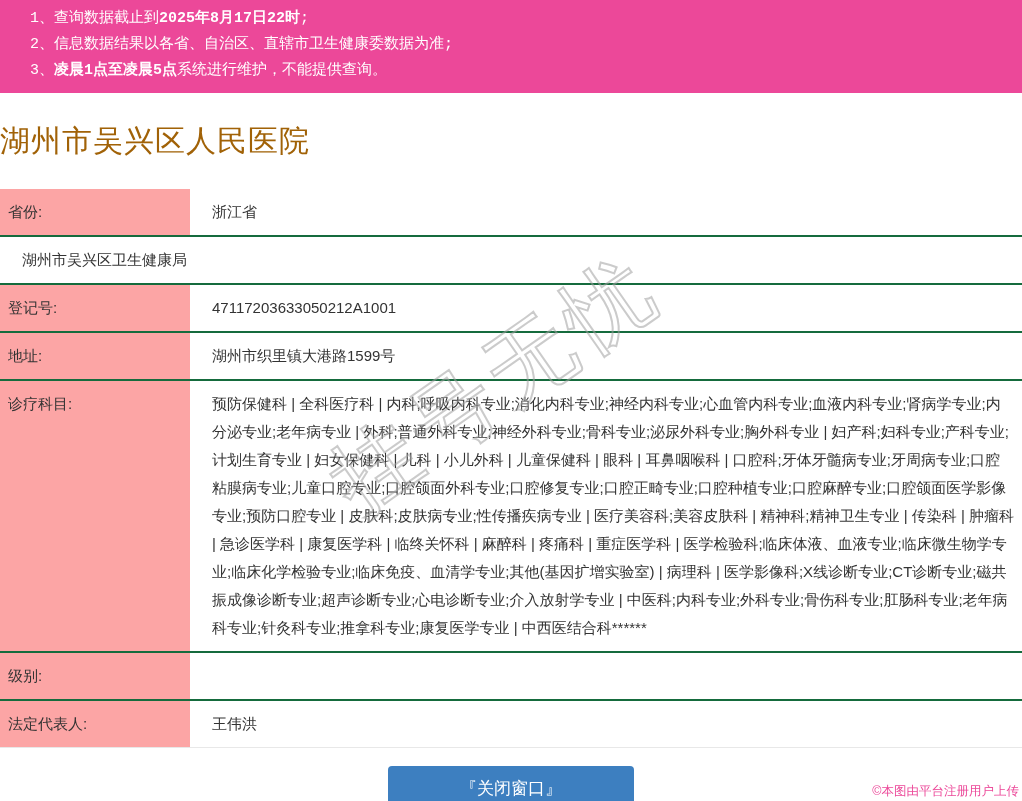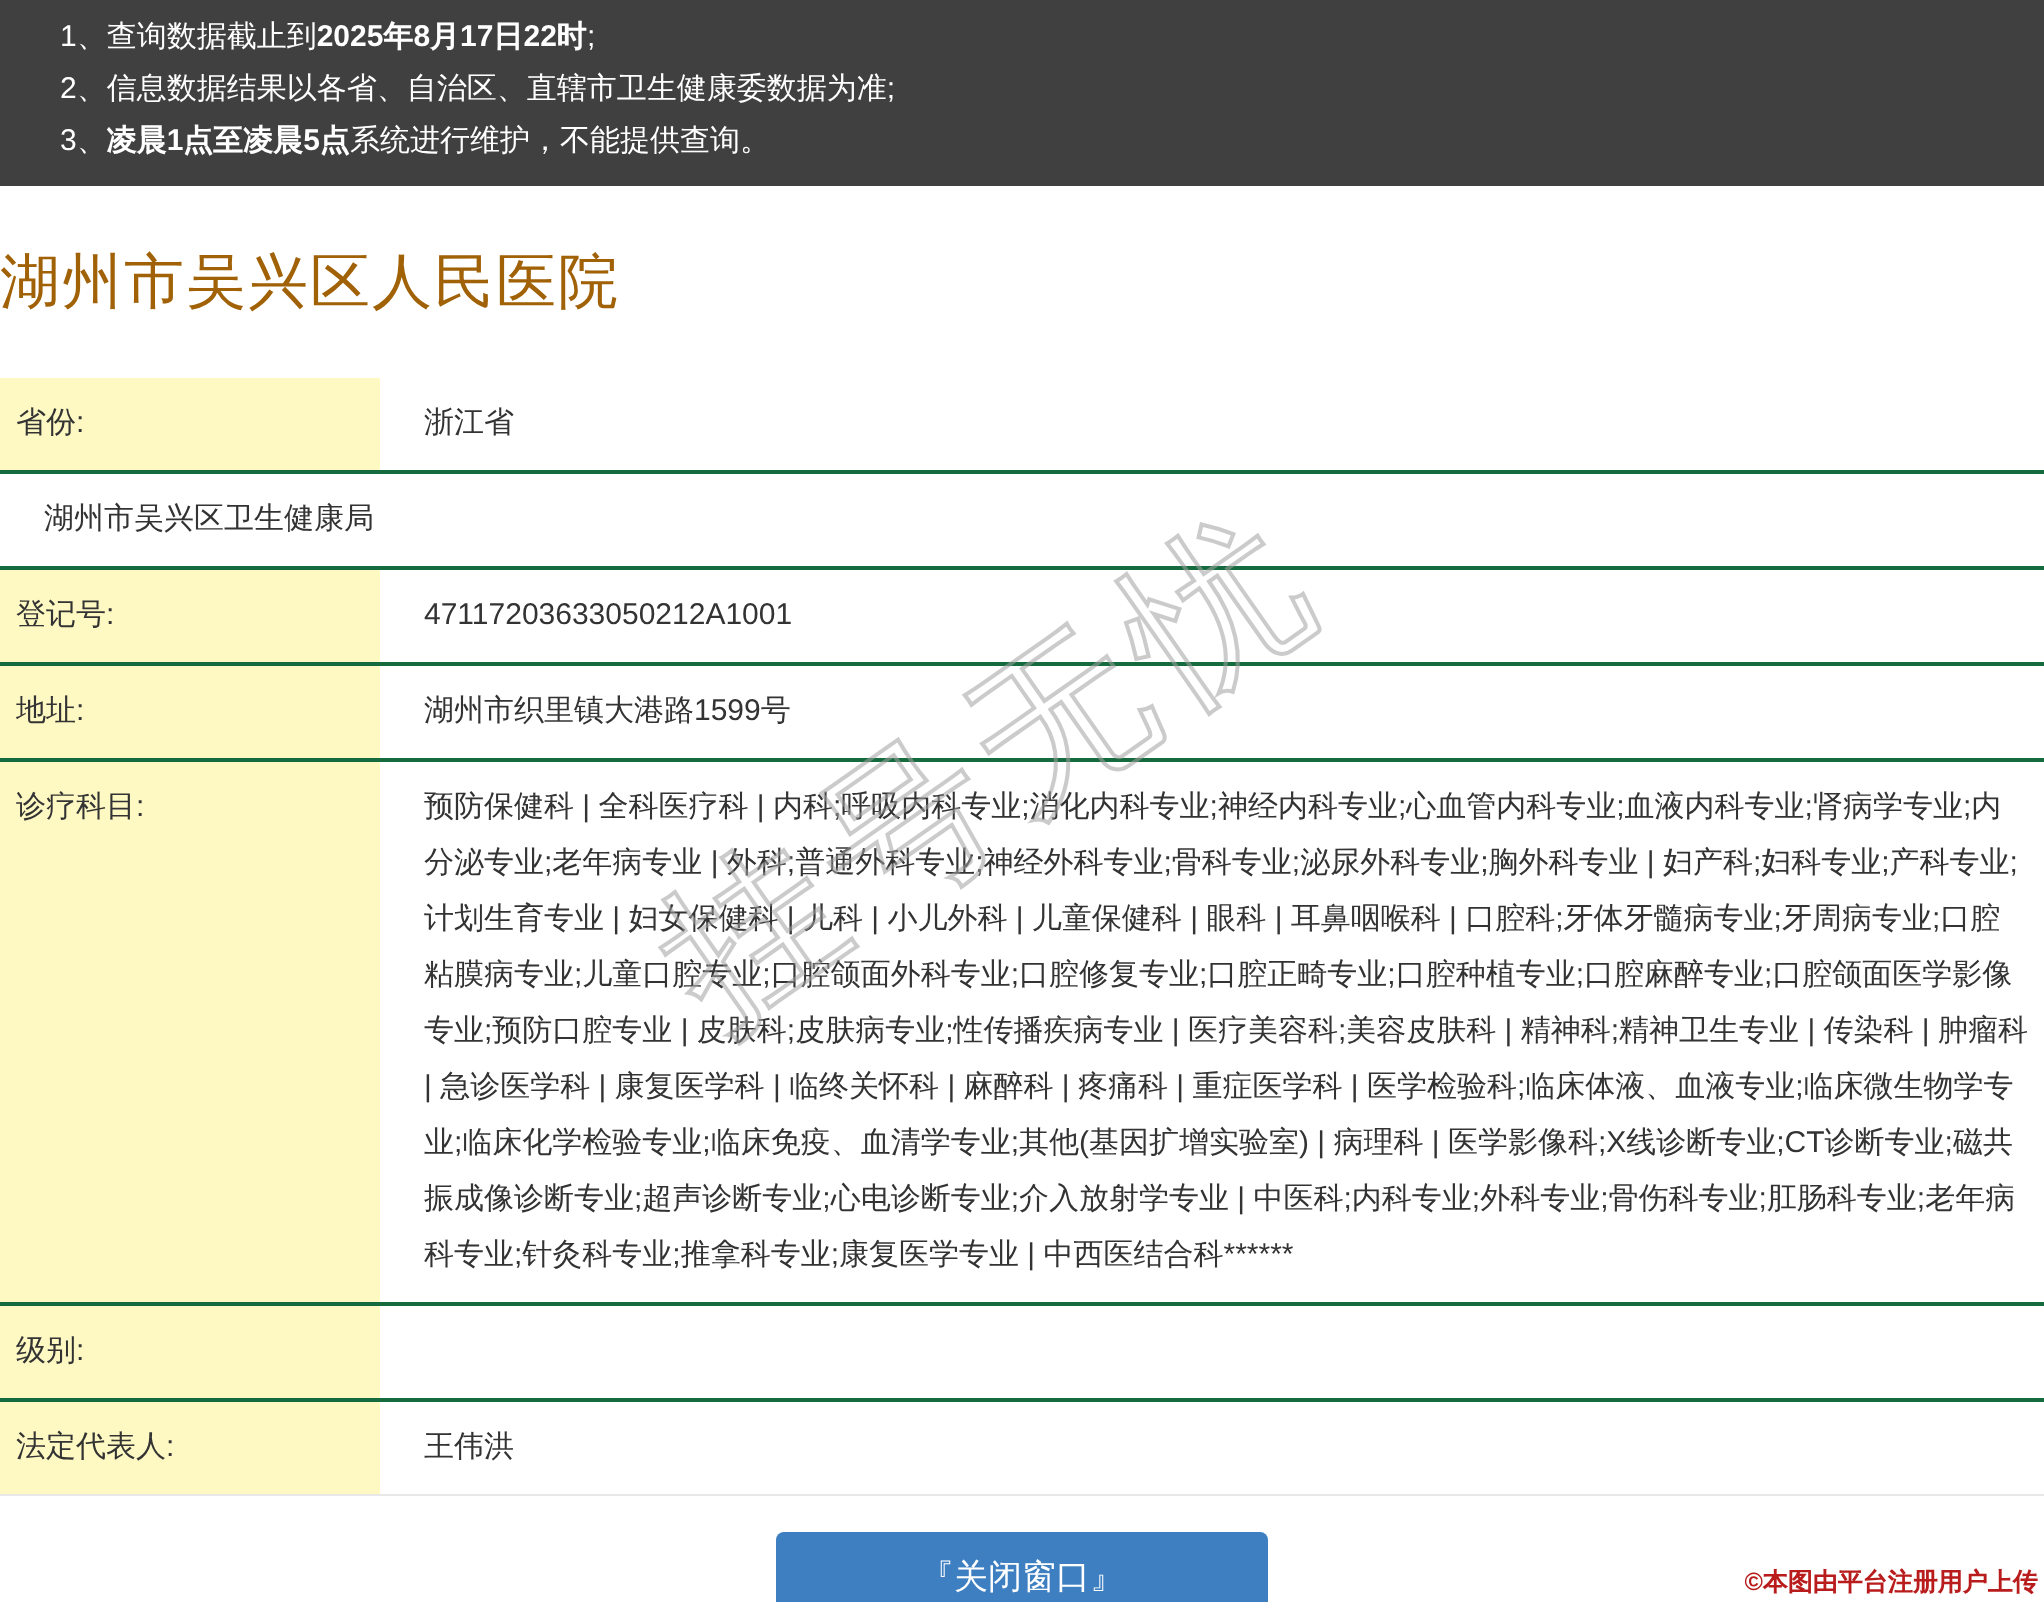--- a/index.html
+++ b/index.html
@@ -8,44 +8,45 @@
     overflow: hidden;
     position: relative;
     background: #ffffff;
     font-family: "Liberation Sans", "DejaVu Sans", sans-serif;
     color: #333333;
   }
   
   .banner {
     box-sizing: border-box;
     width: 1022px; height: 93px;
-    background: #404040;
+    background: #ec4899;
     color: #ffffff;
     padding: 6px 10px 10px 30px;
     font-size: 15px;
     line-height: 26px;
+    font-family: Liberation Mono, monospace;
   }
   .notice-line { white-space: nowrap; }
   .notice-line .b { font-weight: 700; }
   
   .page-title {
     text-align: left;
     font-size: 30px;
     color: #a16207;
     padding: 28px 0 27px 0;
     letter-spacing: 1px;
   }
   
   .info-table { width: 1022px; border-bottom: 1px solid #e8e8e8; }
   .row { display: flex; }
   .row + .row { border-top: 2px solid #156b3d; }
   .row-label {
     box-sizing: border-box;
     width: 190px; flex: 0 0 190px;
-    background: #fef9c3;
+    background: #fca5a5;
     padding: 9px 6px 9px 8px;
     font-size: 15px;
     line-height: 28px;
   }
   .row-value {
     box-sizing: border-box;
     flex: 1;
     padding: 9px 8px 9px 22px;
     font-size: 15px;
     line-height: 28px;
@@ -78,22 +79,22 @@
     -webkit-text-stroke: 2px rgba(160,160,160,0.55);
     text-stroke: 2px rgba(160,160,160,0.55);
     pointer-events: none;
     z-index: 5;
   }
   
   .credit {
     position: absolute;
     right: 3px; bottom: 1px;
     font-size: 12.5px;
-    font-weight: 700;
-    color: #b91c1c;
+    font-weight: 400;
+    color: #ec4899;
     text-shadow: 1px 0 0 #fff, -1px 0 0 #fff, 0 1px 0 #fff, 0 -1px 0 #fff,
                  1px 1px 0 #fff, -1px -1px 0 #fff, 1px -1px 0 #fff, -1px 1px 0 #fff;
     z-index: 6;
   }
 </style>
 </head>
 <body>
 
 <div class="banner">
   <div class="notice-line"><span>1、</span><span>查询数据截止到</span><span class="b">2025年8月17日22时</span><span>;</span></div>

